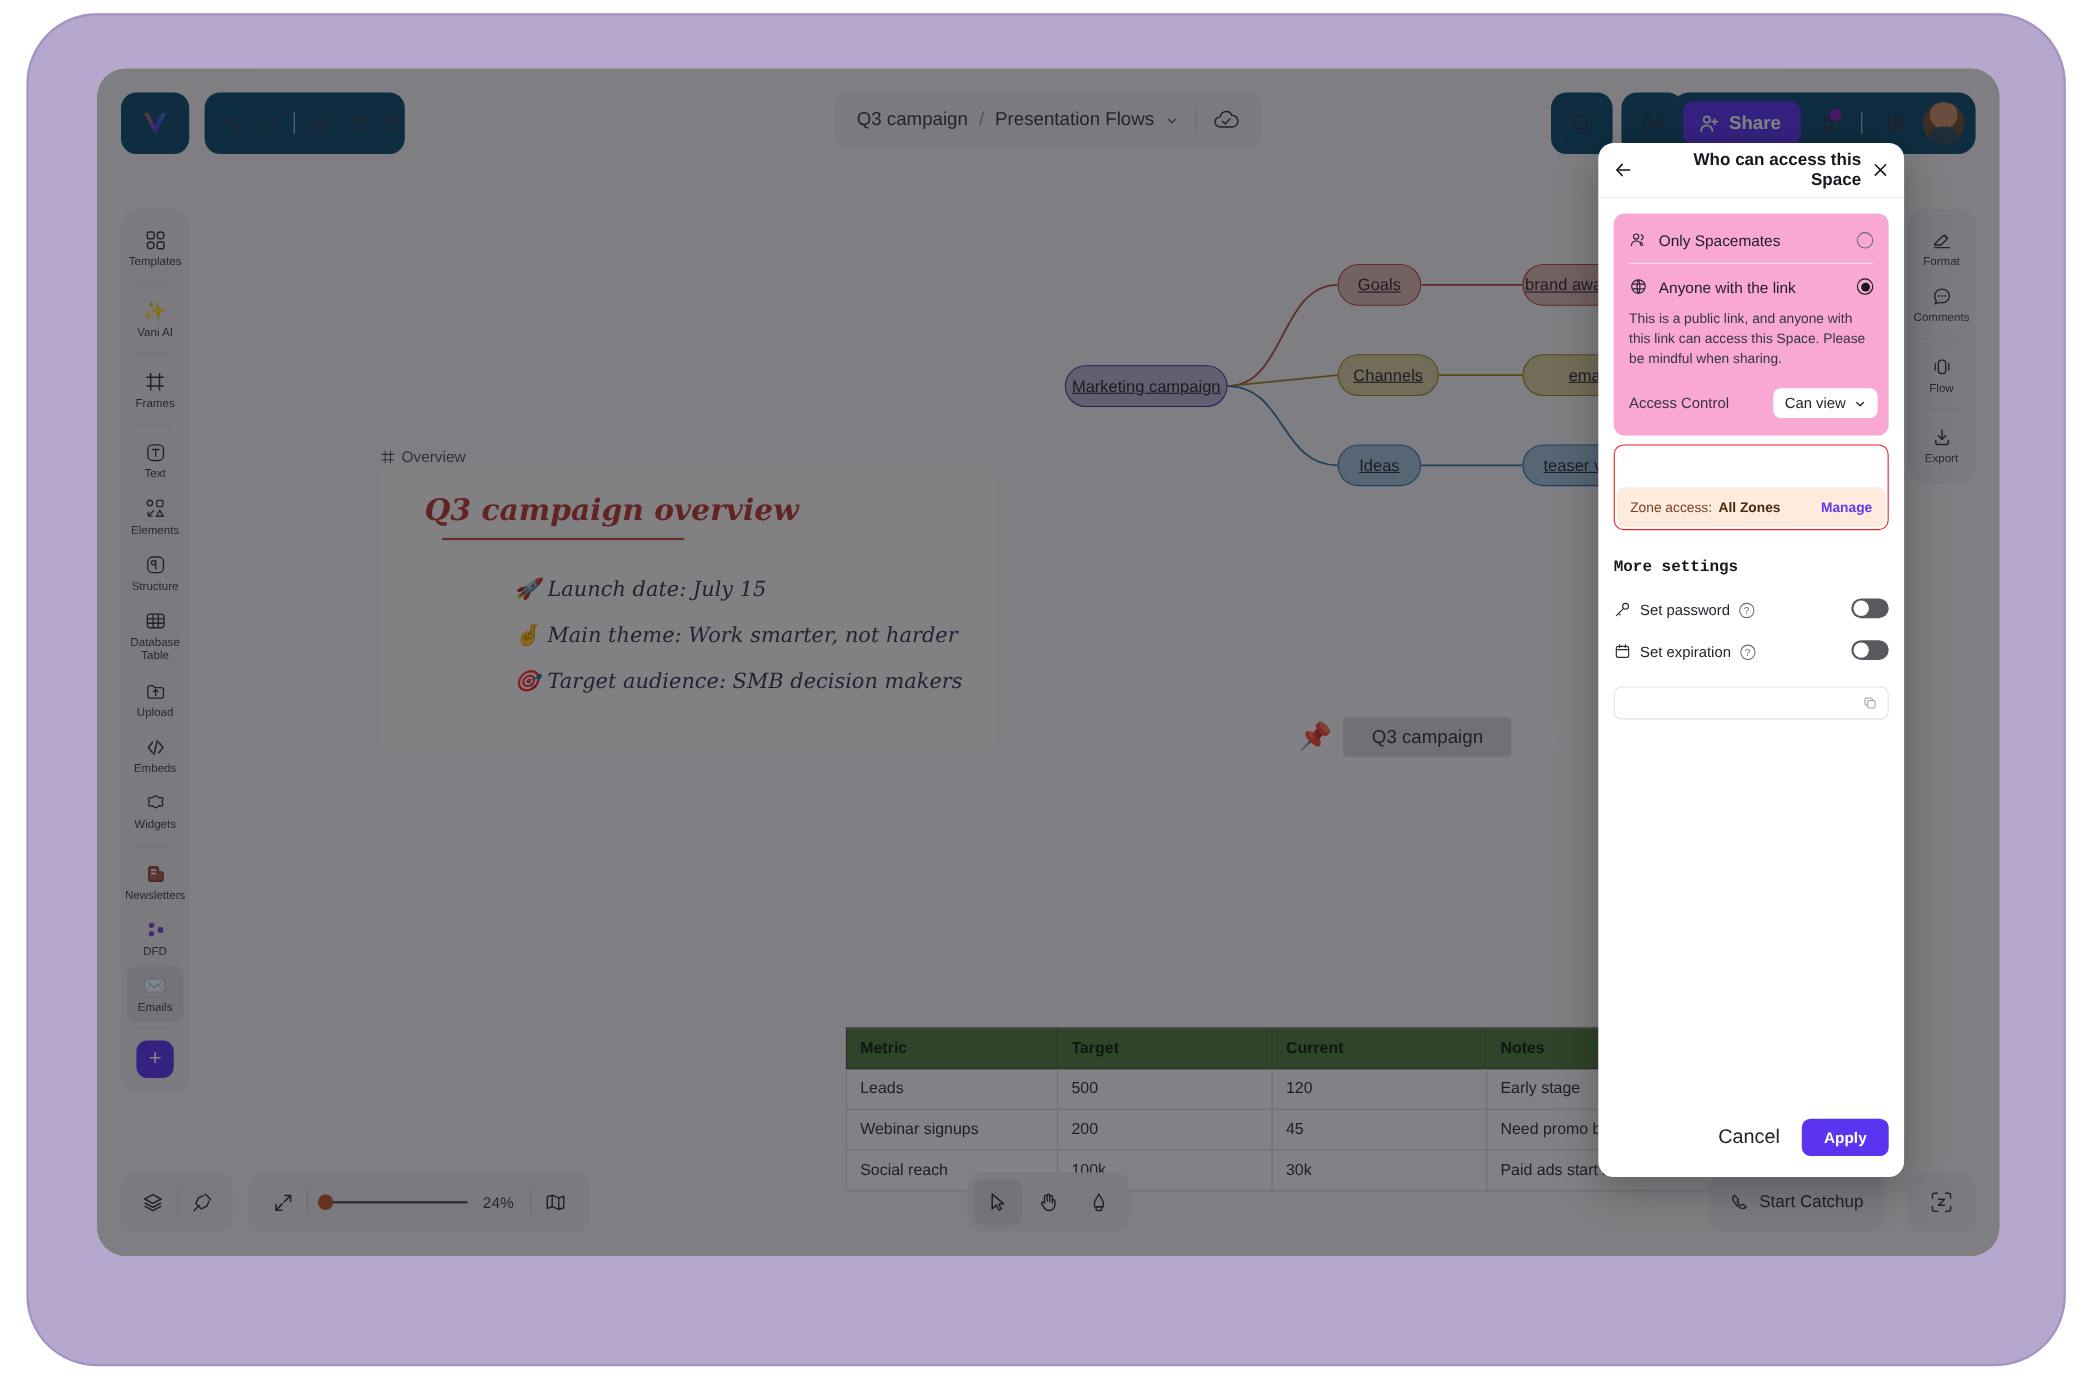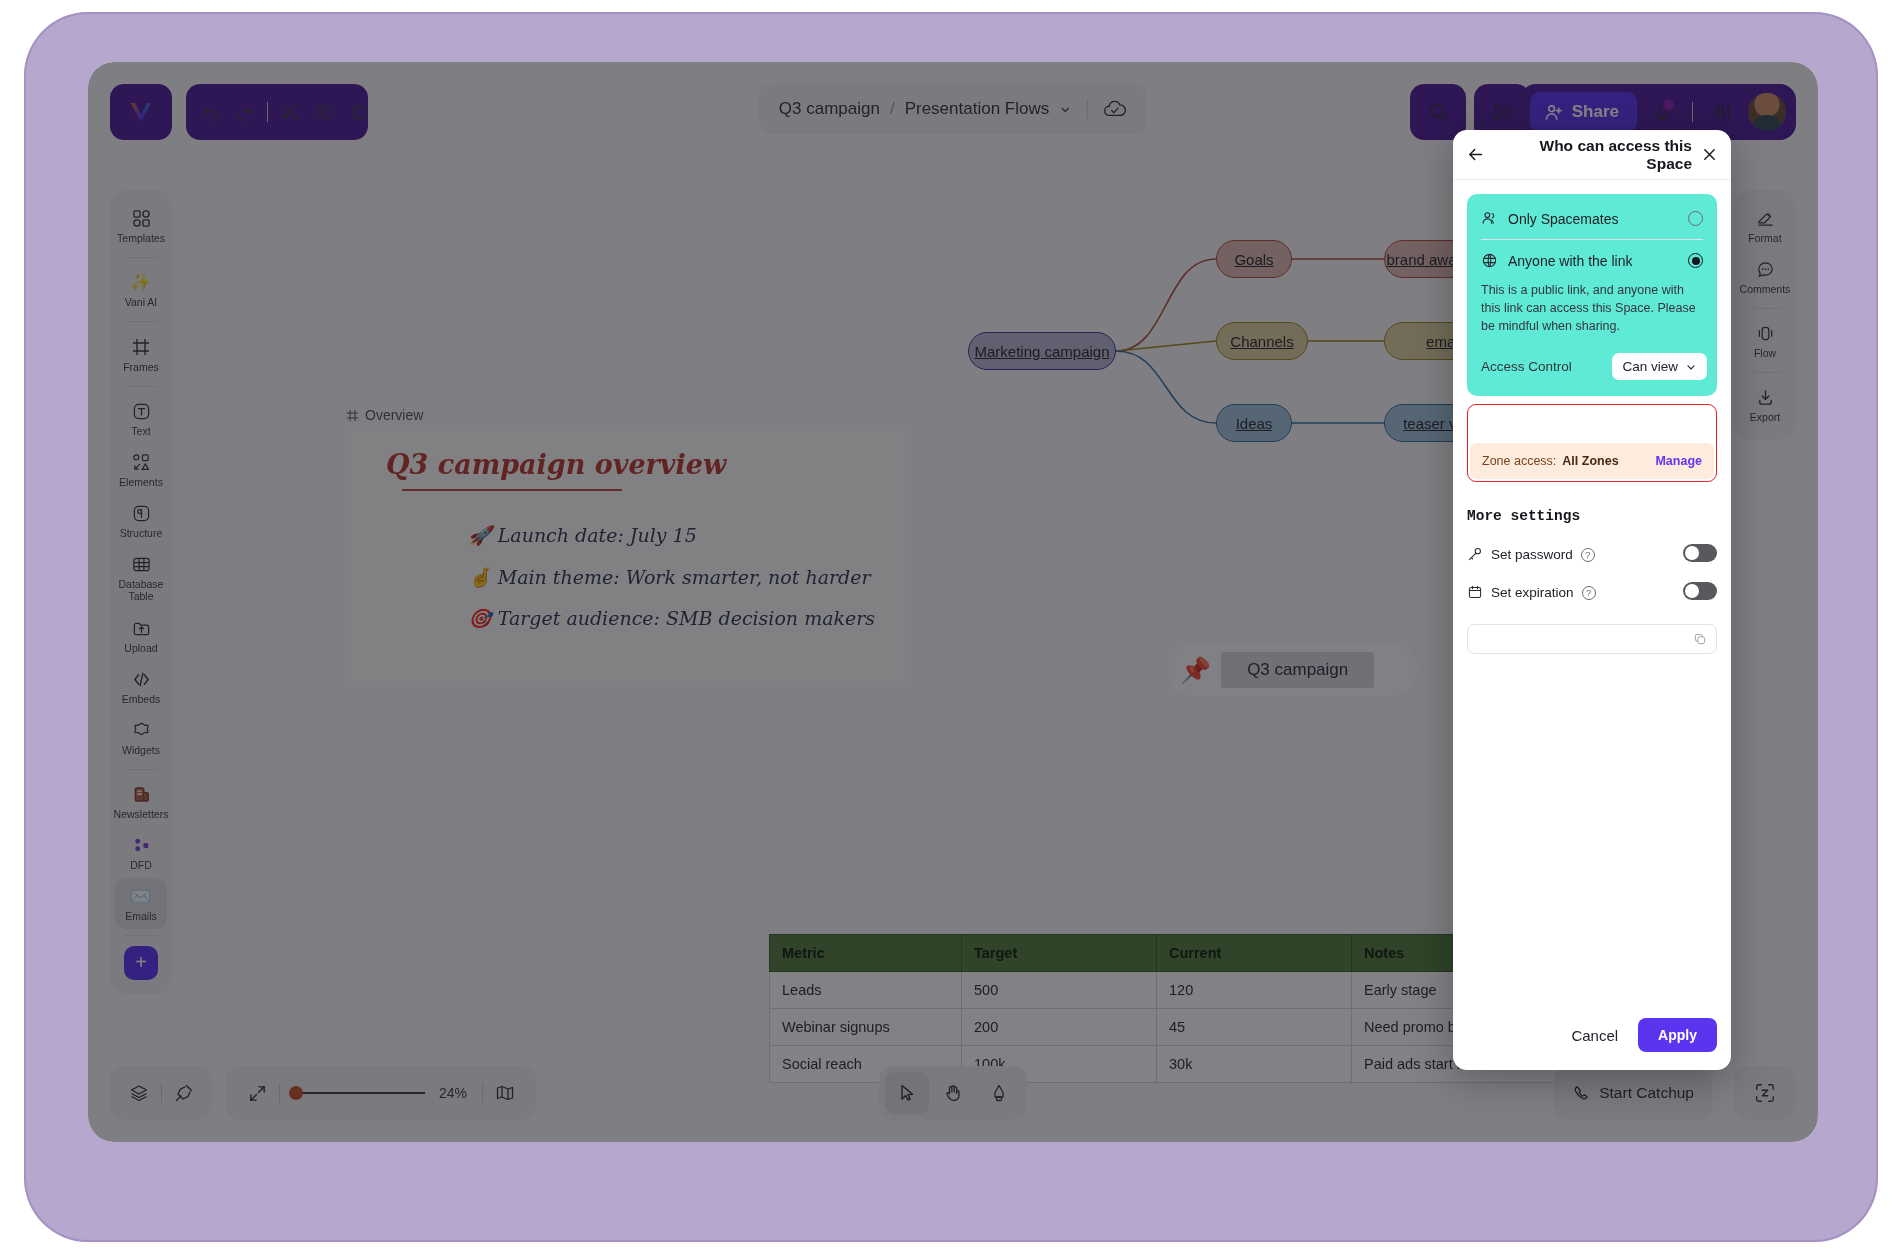--- a/index.html
+++ b/index.html
@@ -51,21 +51,21 @@
   }
 
   
   #top-bar {
     position: absolute; left: 0; top: 0;
     width: 100%; height: 118px;
     z-index: 12;
   }
   .tb-group {
     position: absolute;
-    background: #4c1d95;
+    background: #0c4a6e;
     border-radius: 14px;
     display: flex; align-items: center;
   }
   #logo-group { left: 22px; top: 22px; width: 62px; height: 56px; justify-content: center; }
   #logo-mark { width: 26px; height: 26px; }
 
   #edit-group { left: 98px; top: 22px; width: 182px; height: 56px; gap: 0; padding: 0 8px; }
   .icon-btn {
     width: 34px; height: 34px;
     display: flex; align-items: center; justify-content: center;
@@ -291,21 +291,21 @@
   #dialog-header {
     height: 50px; display: flex; align-items: center;
     padding: 0 14px; gap: 10px;
     border-bottom: 1px solid #ececf1;
     text-align: right;
   }
   #dialog-title { font-size: 15.5px; font-weight: 700; color: #17171d; flex: 1; }
   #dialog-body { padding: 14px 14px 0 14px; flex: 1; }
 
   #access-card {
-    background: #5eead4; border-radius: 10px;
+    background: #f9a8d4; border-radius: 10px;
     padding: 4px 0;
   }
   .access-row {
     display: flex; align-items: center; gap: 10px;
     padding: 12px 14px;
   }
   .access-label { flex: 1; font-size: 14px; color: #1d1d24; }
   .radio {
     width: 15px; height: 15px; border-radius: 50%;
     border: 1.6px solid #6a6a78; flex: none;
@@ -375,21 +375,21 @@
   #link-field {
     margin-top: 24px; height: 30px;
     border: 1px solid #e2e1ec; border-radius: 7px;
     display: flex; align-items: center; justify-content: flex-end;
     padding: 0 9px; color: #9a9aa6;
   }
   #dialog-footer {
     display: flex; align-items: center; justify-content: flex-end;
     gap: 12px; padding: 0 14px 18px 14px;
   }
-  #cancel-button { font-size: 15px; color: #22222a; padding: 8px 8px; }
+  #cancel-button { font-size: 18px; color: #22222a; padding: 8px 8px; }
   #apply-button {
     background: #5b34f0; color: #fff;
     font-size: 14px; font-weight: 700;
     padding: 9px 20px; border-radius: 8px;
   }
 
   svg { display: block; }
 </style>
 </head>
 <body>

